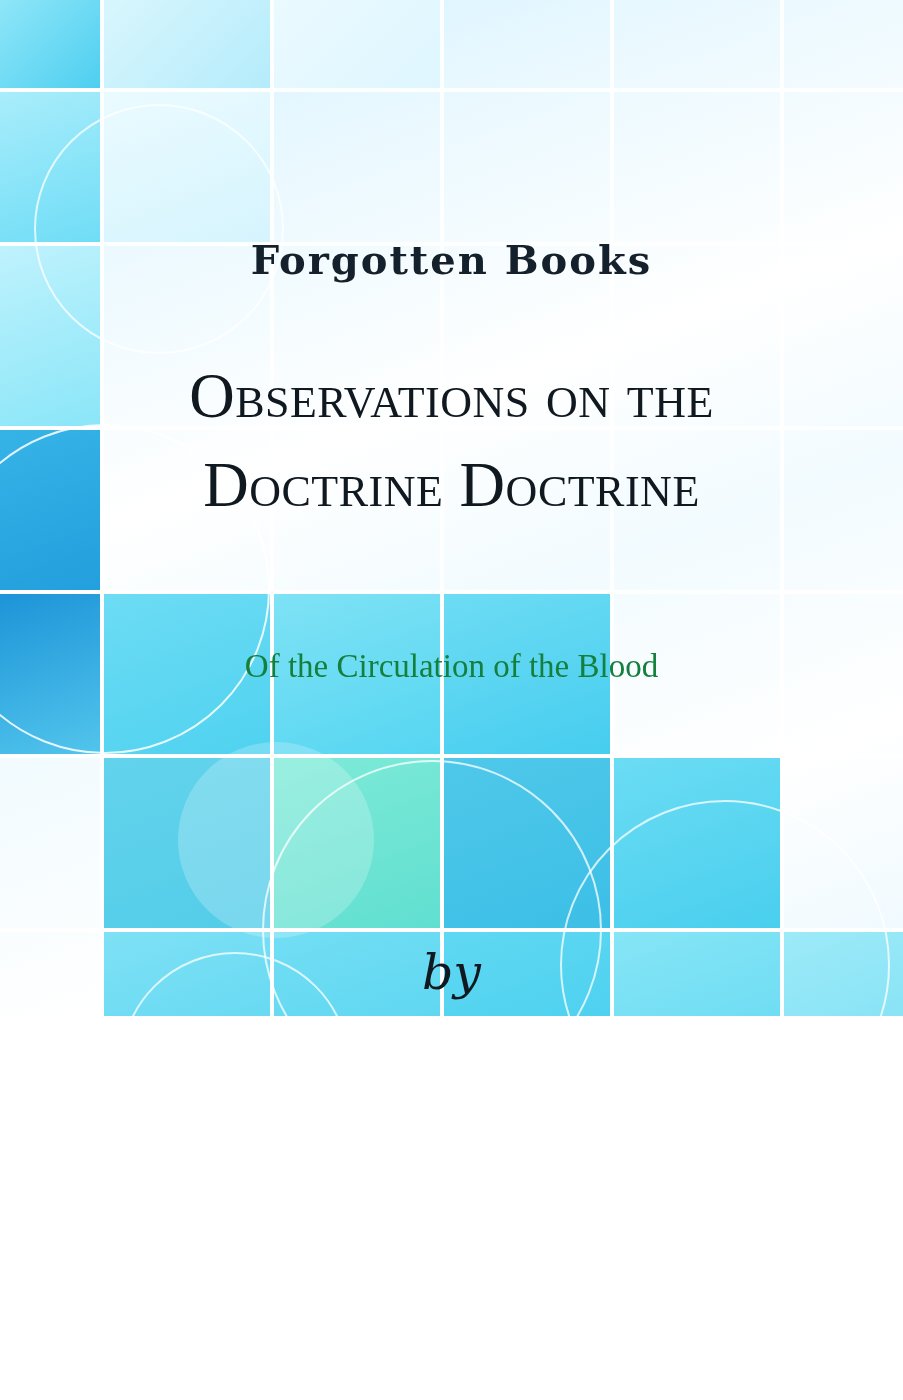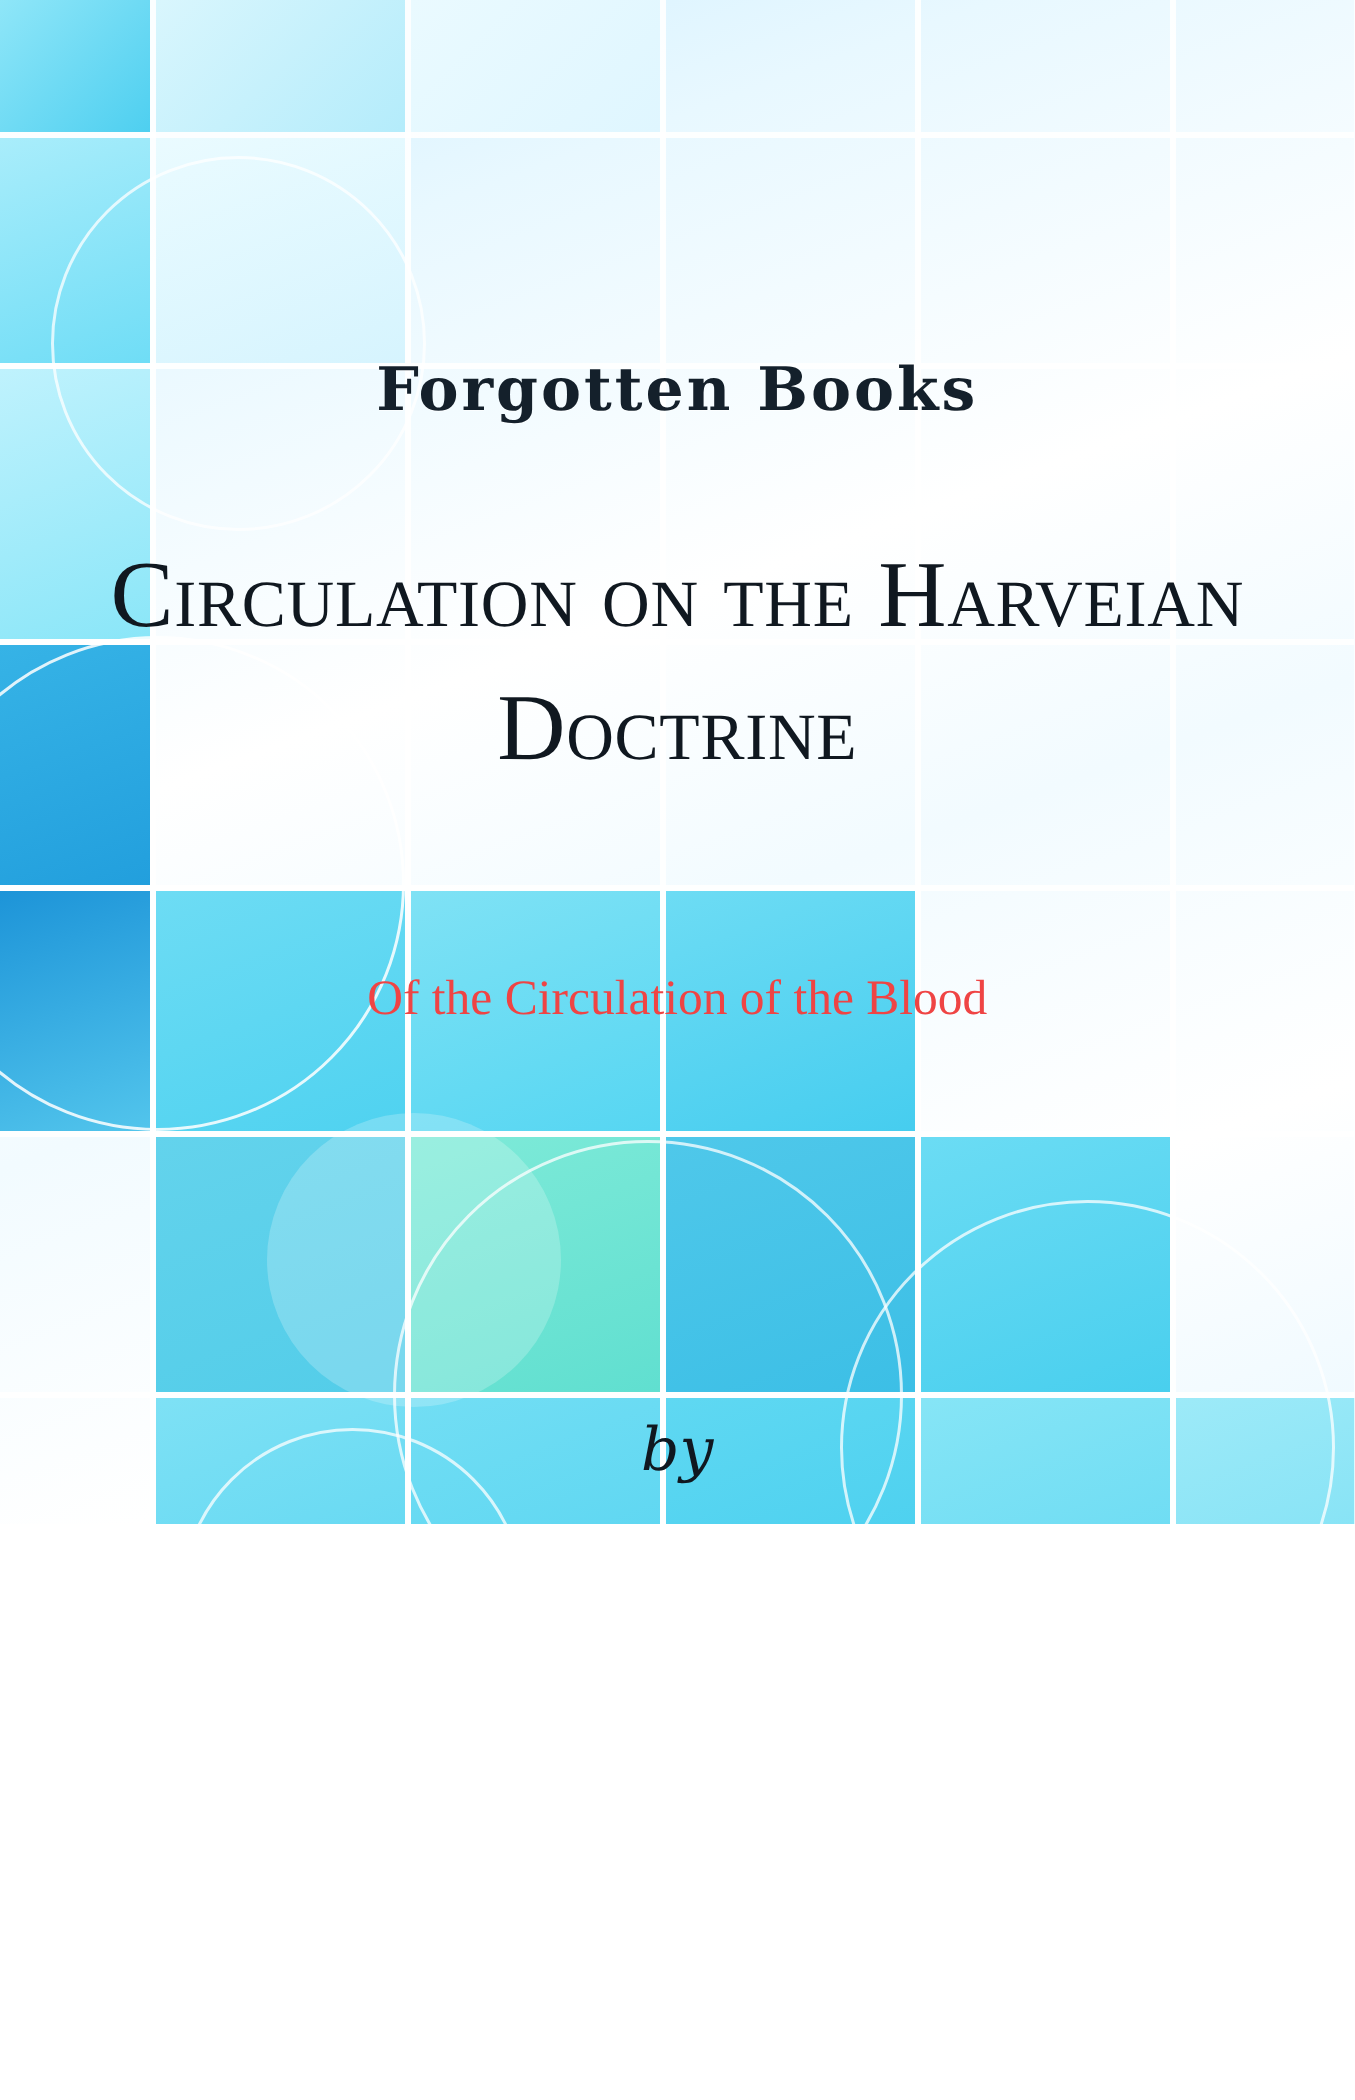--- a/index.html
+++ b/index.html
@@ -103,31 +103,31 @@
   }
 
   .subtitle {
     position: absolute;
     top: 644px;
     left: 70px;
     right: 70px;
     font-family: "Liberation Serif", serif;
     font-size: 33px;
     line-height: 1.35;
-    color: #ef4444;
+    color: #15803d;
   }
 
   .byword {
     position: absolute;
     top: 944px;
     left: 0;
     right: 0;
     font-family: "DejaVu Serif", serif;
     font-style: italic;
-    font-size: 40px;
+    font-size: 49px;
     color: #101820;
   }
 
   .author {
     position: absolute;
     top: 1002px;
     left: 0;
     right: 0;
     font-family: "DejaVu Serif", serif;
     font-style: italic;
@@ -202,18 +202,18 @@
     <div class="gline-h" style="top:426px;"></div>
     <div class="gline-h" style="top:590px;"></div>
     <div class="gline-h" style="top:754px;"></div>
     <div class="gline-h" style="top:928px;"></div>
     <div class="gline-h" style="top:1104px;"></div>
     <div class="gline-h" style="top:1280px;"></div>
   </div>
 
   <div class="content">
     <div class="imprint">Forgotten Books</div>
-    <div class="title">Circulation on the Harveian Doctrine</div>
+    <div class="title">Observations on the Doctrine Doctrine</div>
     <div class="subtitle">Of the Circulation of the Blood</div>
     <div class="byword">by</div>
   </div>
 
 </div>
 
 </body></html>

